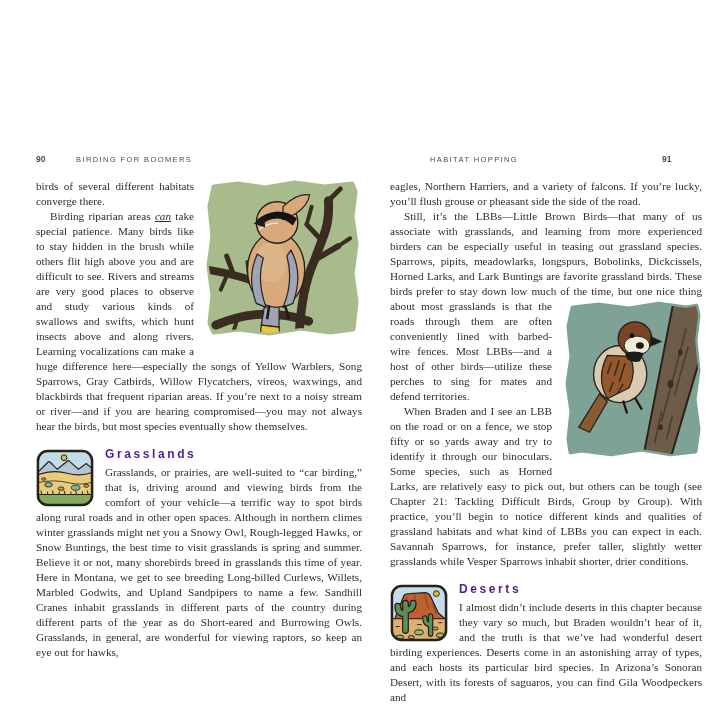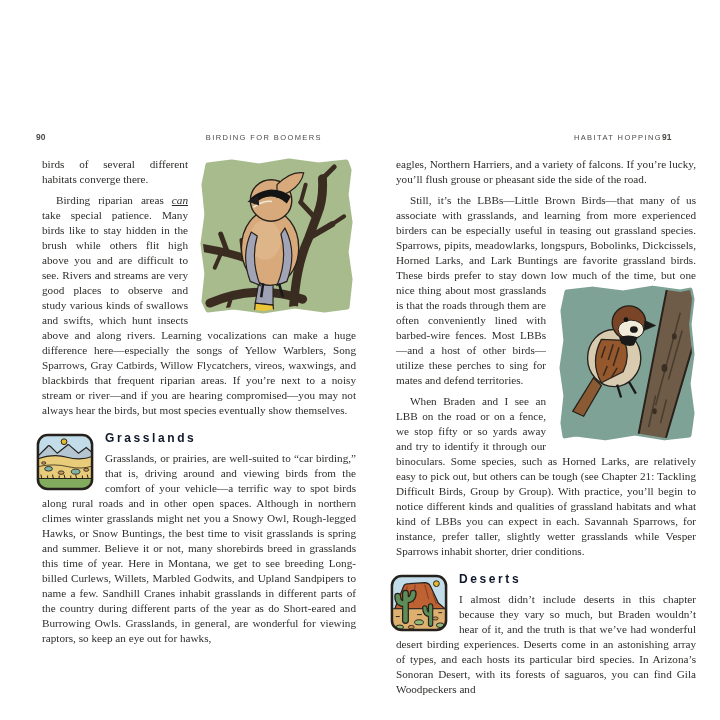--- a/index.html
+++ b/index.html
@@ -3,34 +3,34 @@
 <meta charset="utf-8">
 <style>
   html,body{margin:0;padding:0;background:#ffffff;}
   .spread{position:relative;width:720px;height:720px;background:#ffffff;overflow:hidden;
           font-family:"Liberation Serif", serif;color:#2e2d2b;}
   .page{position:absolute;top:132px;}
   .page-left{left:36px;width:326px;}
   .page-right{left:390px;width:312px;}
   .runhead{display:flex;align-items:baseline;font-family:"Liberation Sans",sans-serif;
            font-size:7.5px;letter-spacing:1.4px;color:#4c4a47;margin-bottom:15px;}
-  .pnum{font-weight:bold;font-size:8.5px;letter-spacing:0;flex:0 0 40px;}
+  .pnum{font-weight:bold;font-size:8.5px;letter-spacing:0;flex:0 0 40px;margin-top:22px;}
   .pnum.right-align{text-align:left;}
-  .rtitle{flex:1;text-align:right;}
-  p{margin:6px;font-size:11.2px;line-height:15px;text-align:justify;hyphens:auto;}
+  .rtitle{flex:1;text-align:left;}
+  p{margin:0;font-size:11.2px;line-height:15px;text-align:justify;hyphens:auto;}
   p.indent{text-indent:14px;}
   em{font-style:italic;text-decoration:underline;}
   .fig-right{float:right;}
   .fig-waxwing{width:158px;height:158px;margin:0 0 9px 10px;}
   .fig-sparrow{width:138px;height:156px;margin:2px 0 10px 12px;}
   .habitat{margin-top:13px;}
   .habitat::after{content:"";display:block;clear:both;}
   .hicon{float:left;width:58px;height:58px;margin:2px 11px 3px 0;}
   h3{margin:0 0 4px 0;font-family:"Liberation Sans",sans-serif;font-size:12px;
-     font-weight:bold;letter-spacing:2.6px;color:#0f172a;}
+     font-weight:bold;letter-spacing:2.6px;color:#4c1d95;}
   svg{display:block;}
 </style>
 </head>
 <body>
 
 <div class="spread">
 
   <section class="page page-left">
     <div class="runhead">
       <span class="pnum">90</span>

